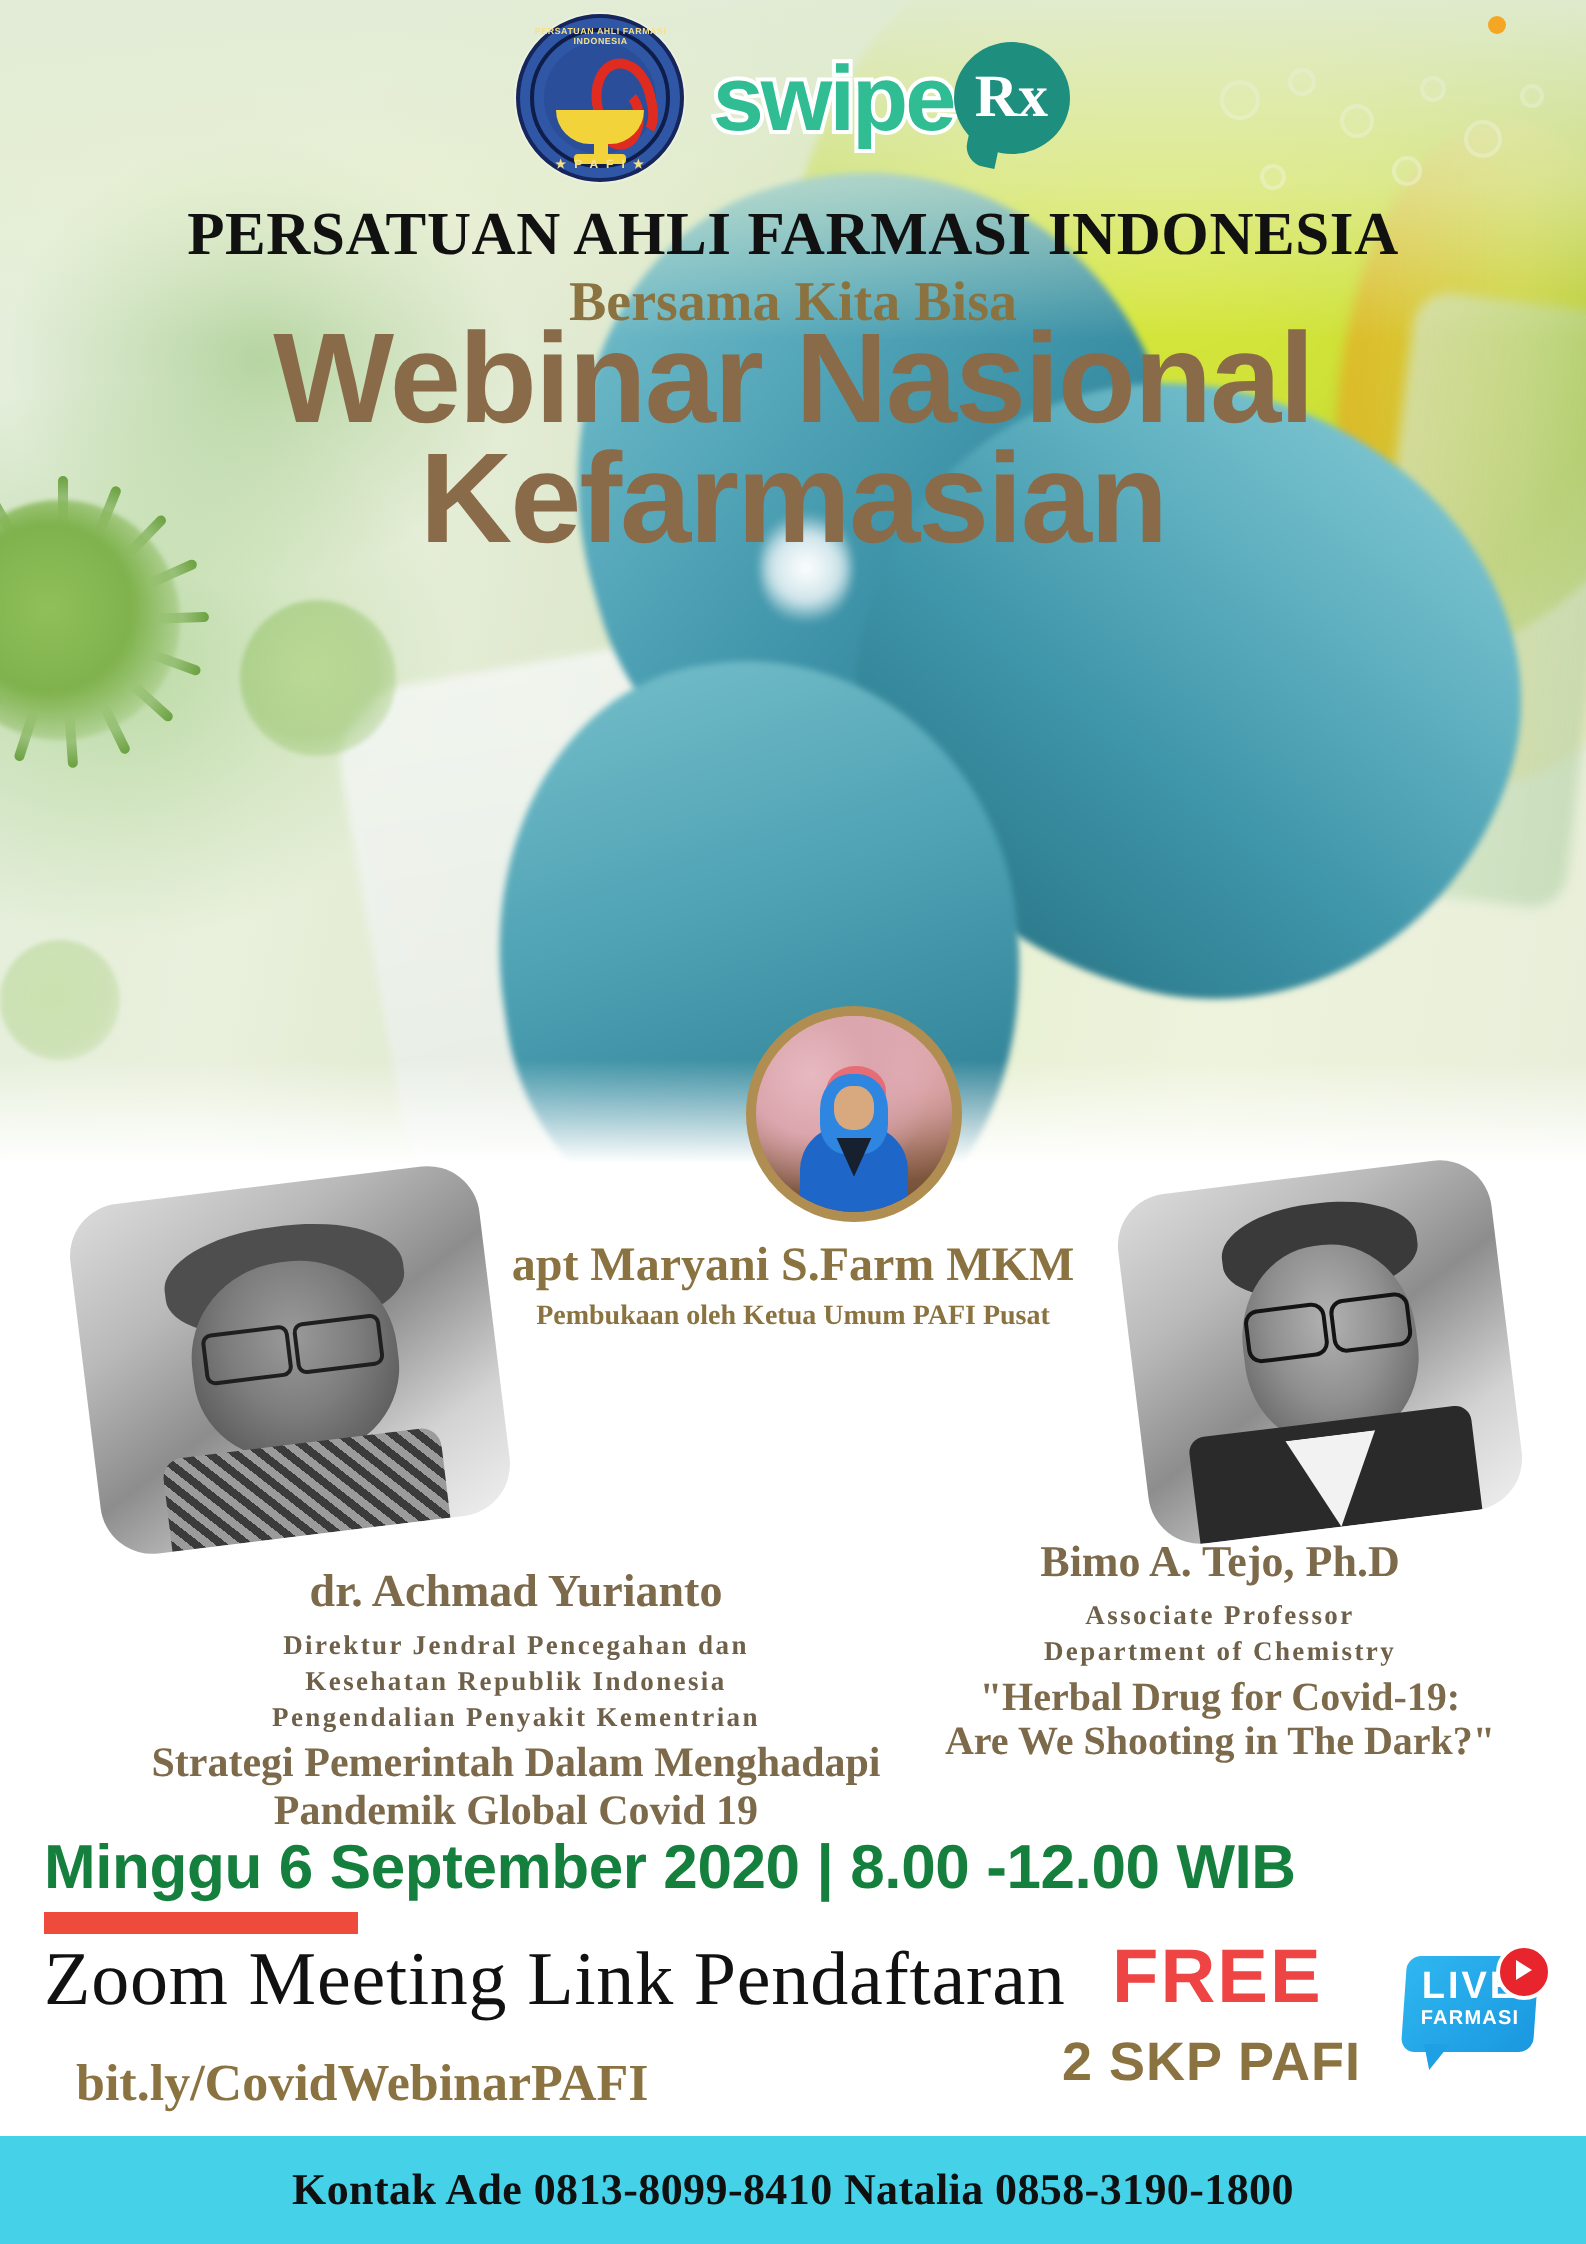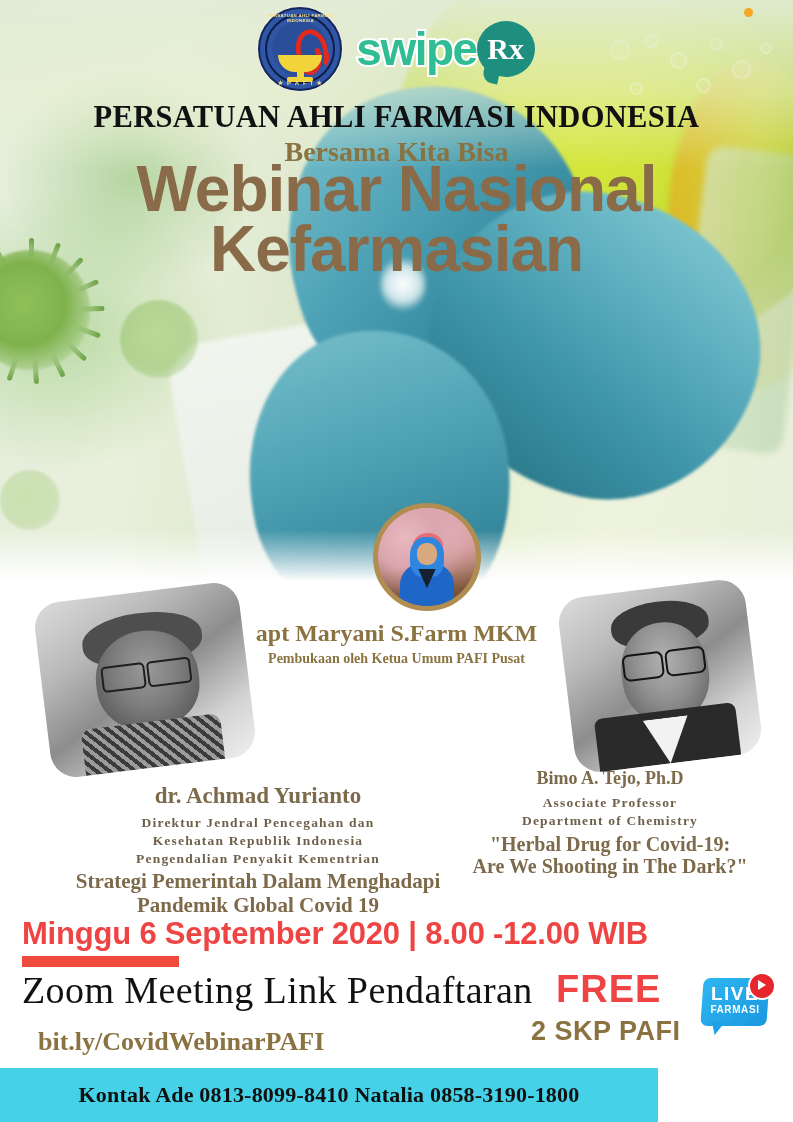--- a/index.html
+++ b/index.html
@@ -149,30 +149,30 @@
 
   
   .center-name{position:absolute;left:0;top:620px;width:793px;text-align:center;
     font-family:"Liberation Serif",serif;font-weight:bold;font-size:24px;color:#8a7340;}
   .center-sub{position:absolute;left:0;top:651px;width:793px;text-align:center;
     font-family:"Liberation Serif",serif;font-weight:bold;font-size:14px;color:#8a7340;}
 
   .left-block{position:absolute;left:0;top:783px;width:420px;text-align:center;padding-left:48px;}
   .right-block{position:absolute;right:0;top:768px;width:366px;text-align:center;}
   .sp-name{font-family:"Liberation Serif",serif;font-weight:bold;font-size:23px;color:#7d6a4b;}
-  .sp-name.r{font-size:18px;}
+  .sp-name.r{font-size:22px;}
   .sp-role{font-family:"Liberation Serif",serif;font-weight:bold;font-size:13.5px;color:#6f604a;
     letter-spacing:1.2px;line-height:1.32;margin-top:5px;}
   .sp-topic{font-family:"Liberation Serif",serif;font-weight:bold;font-size:21px;color:#7d6a4b;
     line-height:1.1;margin-top:3px;}
   .sp-topic.r{font-size:20px;}
 
   
   .date-line{position:absolute;left:22px;top:916px;
-    font-family:"Liberation Sans",sans-serif;font-weight:bold;font-size:31px;color:#ef4444;
+    font-family:"Liberation Sans",sans-serif;font-weight:bold;font-size:31px;color:#15803d;
     letter-spacing:-.2px;}
   .red-bar{position:absolute;left:22px;top:956px;width:157px;height:11px;background:#ef4b3c;}
   .zoom-line{position:absolute;left:22px;top:968px;
     font-family:"Liberation Serif",serif;font-size:38px;color:#111111;letter-spacing:.4px;}
   .bitly{position:absolute;left:38px;top:1027px;
     font-family:"Liberation Serif",serif;font-weight:bold;font-size:26px;color:#8a7340;}
   .free{position:absolute;left:556px;top:968px;
     font-family:"Liberation Sans",sans-serif;font-weight:bold;font-size:38px;color:#ef4444;
     letter-spacing:1px;}
   .skp{position:absolute;left:531px;top:1016px;
@@ -190,21 +190,21 @@
     font-family:"Liberation Sans",sans-serif;font-weight:bold;font-size:19px;color:#ffffff;
     letter-spacing:1.5px;line-height:1;}
   .lb-web{position:absolute;left:0;top:32px;width:70px;text-align:center;
     font-family:"Liberation Sans",sans-serif;font-weight:bold;font-size:10px;color:#ffffff;
     letter-spacing:.6px;}
   .lb-play{position:absolute;right:0;top:0;width:24px;height:24px;border-radius:50%;background:#e8242c;
     border:2px solid #ffffff;}
   .lb-play:after{content:"";position:absolute;left:8px;top:6px;border-style:solid;
     border-width:5px 0 5px 8px;border-color:transparent transparent transparent #ffffff;}
 
-  .contact-bar{position:absolute;left:0;bottom:0;width:658px;height:54px;background:#45d2e8;
+  .contact-bar{position:absolute;left:0;bottom:0;width:793px;height:54px;background:#45d2e8;
     display:flex;align-items:center;justify-content:center;}
   .contact-text{font-family:"Liberation Serif",serif;font-weight:bold;font-size:22px;color:#101010;
     letter-spacing:.2px;}
 </style>
 </head>
 <body>
 
 <div class="poster">
 
   <div class="hero">

